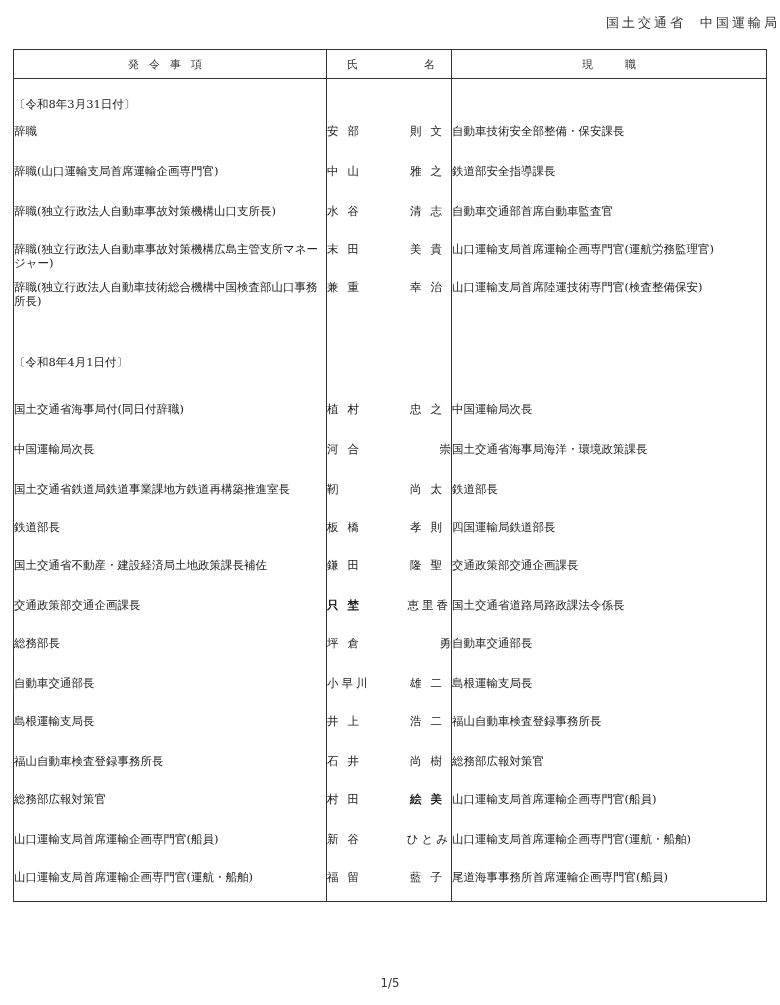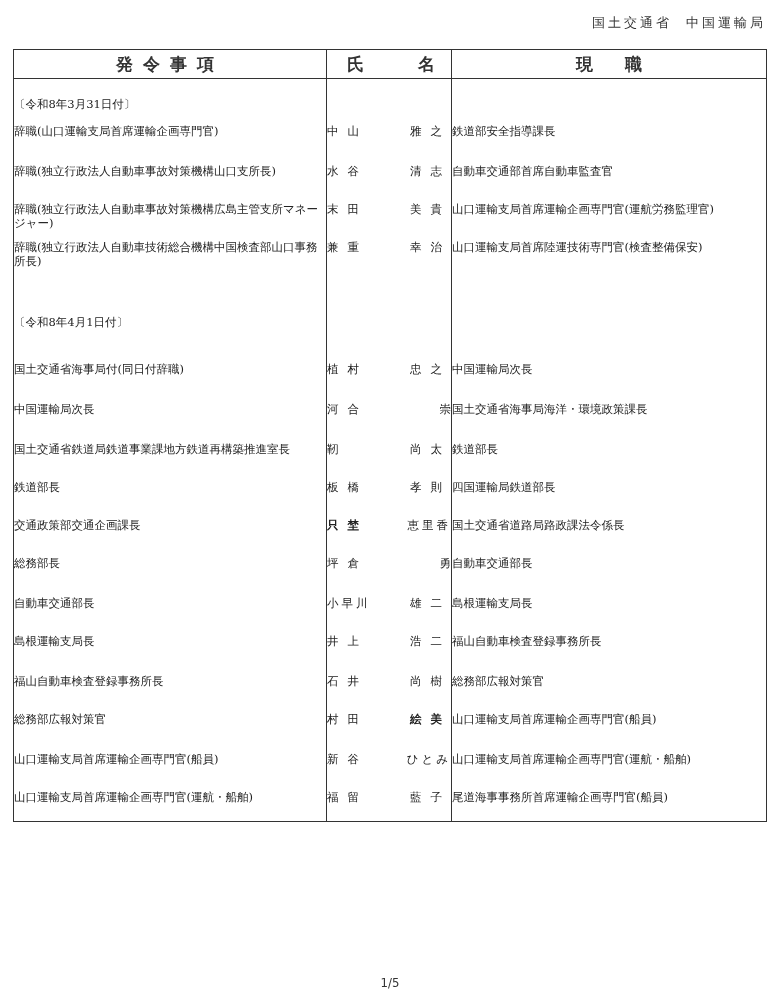--- a/index.html
+++ b/index.html
@@ -1,22 +1,22 @@
 <!DOCTYPE html>
 <html><head>
 <meta charset="utf-8">
 <style>
   html, body { margin:0; padding:0; background:#ffffff; }
   body { width:780px; height:1005px; position:relative; overflow:hidden;
          font-family:"DejaVu Serif","Liberation Serif",serif; color:#222; }
-  .org { position:absolute; top:14px; right:14px; font-size:13px; letter-spacing:3px; color:#333; }
+  .org { position:absolute; top:14px; right:0; font-size:13px; letter-spacing:3px; color:#333; }
   .org span + span { margin-left:14px; }
   table.doc { position:absolute; left:13px; top:49px; width:753px; border-collapse:collapse;
               table-layout:fixed; font-size:11.5px; }
-  table.doc th { height:28px; font-weight:bold; font-size:17px; color:#333;
+  table.doc th { height:28px; font-weight:normal; font-size:11px; color:#333;
                  border-top:1.5px solid #333; border-bottom:1.5px solid #333; }
   table.doc td, table.doc th { border-left:1.5px solid #333; border-right:1.5px solid #333; padding:0; }
   col.c1 { width:313px; } col.c2 { width:125px; } col.c3 { width:315px; }
   .h1 { letter-spacing:10px; }
   .hname { display:flex; justify-content:space-between; padding:0 16px 0 20px; }
   .hpost { letter-spacing:32px; padding-left:32px; }
   td.event { padding:0 10px 0 13px; line-height:14px; vertical-align:top; }
   td.name { padding:0 14px 0 16px; vertical-align:top; letter-spacing:0; }
   td.post { padding:0 10px 0 10px; line-height:14px; vertical-align:top; }
   .nm { display:flex; justify-content:space-between; }
@@ -59,20 +59,30 @@
         <td></td>
         <td></td>
         <td></td>
       </tr>
       <tr class="date">
         <td class="event" style="height: 20px;">〔令和8年3月31日付〕</td>
         <td class="name" style="height: 20px;"></td>
         <td class="post" style="height: 20px;"></td>
       </tr>
       <tr class="r">
+        <td class="event" style="height: 33px;">辞職</td>
+        <td class="name" style="height: 33px;">
+          <div class="nm">
+            <span class="fam" style="letter-spacing: 9px;">安部</span>
+            <span class="giv" style="letter-spacing: 9px;">則文</span>
+          </div>
+        </td>
+        <td class="post" style="height: 33px;">自動車技術安全部整備・保安課長</td>
+      </tr>
+      <tr class="r">
         <td class="event" style="height: 33px;">辞職(山口運輸支局首席運輸企画専門官)</td>
         <td class="name" style="height: 33px;">
           <div class="nm">
             <span class="fam" style="letter-spacing: 9px;">中山</span>
             <span class="giv" style="letter-spacing: 9px;">雅之</span>
           </div>
         </td>
         <td class="post" style="height: 33px;">鉄道部安全指導課長</td>
       </tr>
       <tr class="r">
@@ -149,20 +159,30 @@
         <td class="event" style="height: 31px;">鉄道部長</td>
         <td class="name" style="height: 31px;">
           <div class="nm">
             <span class="fam" style="letter-spacing: 9px;">板橋</span>
             <span class="giv" style="letter-spacing: 9px;">孝則</span>
           </div>
         </td>
         <td class="post" style="height: 31px;">四国運輸局鉄道部長</td>
       </tr>
       <tr class="r">
+        <td class="event" style="height: 33px;">国土交通省不動産・建設経済局土地政策課長補佐</td>
+        <td class="name" style="height: 33px;">
+          <div class="nm">
+            <span class="fam" style="letter-spacing: 9px;">鎌田</span>
+            <span class="giv" style="letter-spacing: 9px;">隆聖</span>
+          </div>
+        </td>
+        <td class="post" style="height: 33px;">交通政策部交通企画課長</td>
+      </tr>
+      <tr class="r">
         <td class="event" style="height: 31px;">交通政策部交通企画課長</td>
         <td class="name" style="height: 31px;">
           <div class="nm">
             <span class="fam" style="letter-spacing: 9px; font-weight: bold;">只埜</span>
             <span class="giv" style="letter-spacing: 3px;">恵里香</span>
           </div>
         </td>
         <td class="post" style="height: 31px;">国土交通省道路局路政課法令係長</td>
       </tr>
       <tr class="r">

